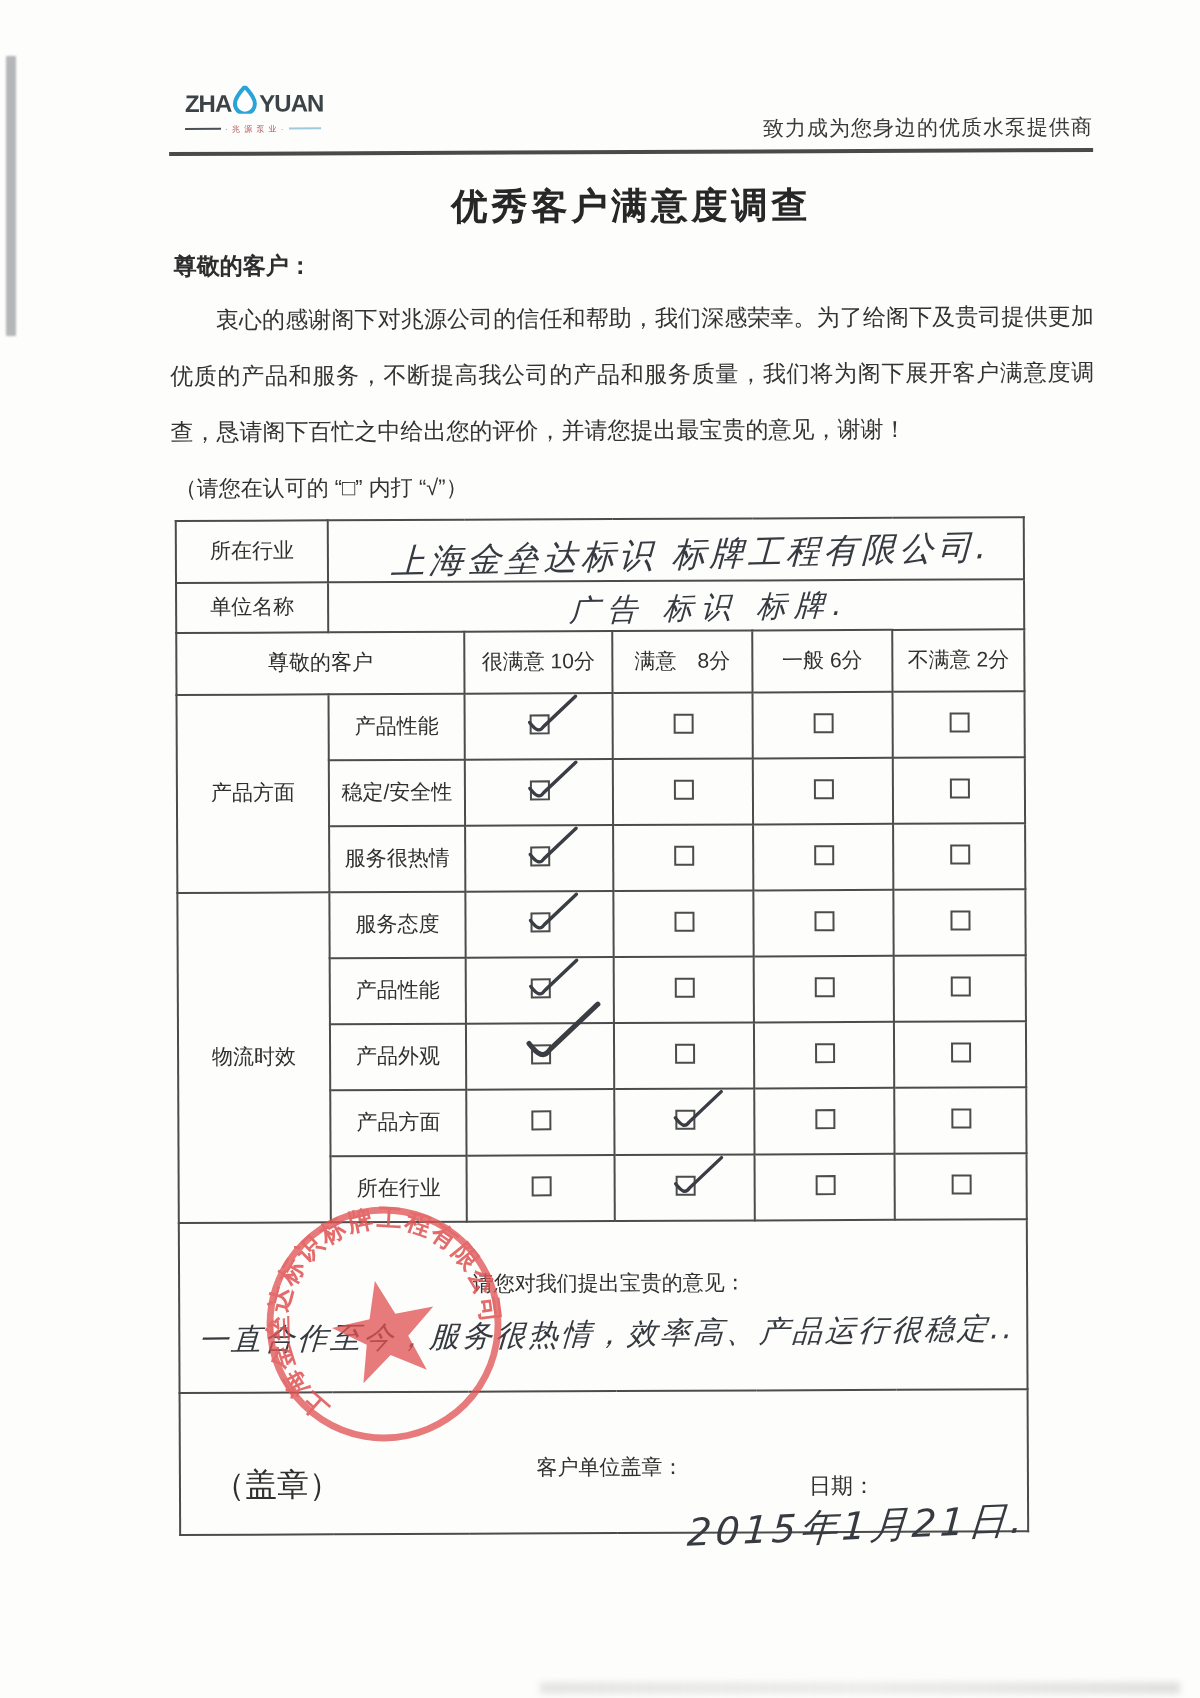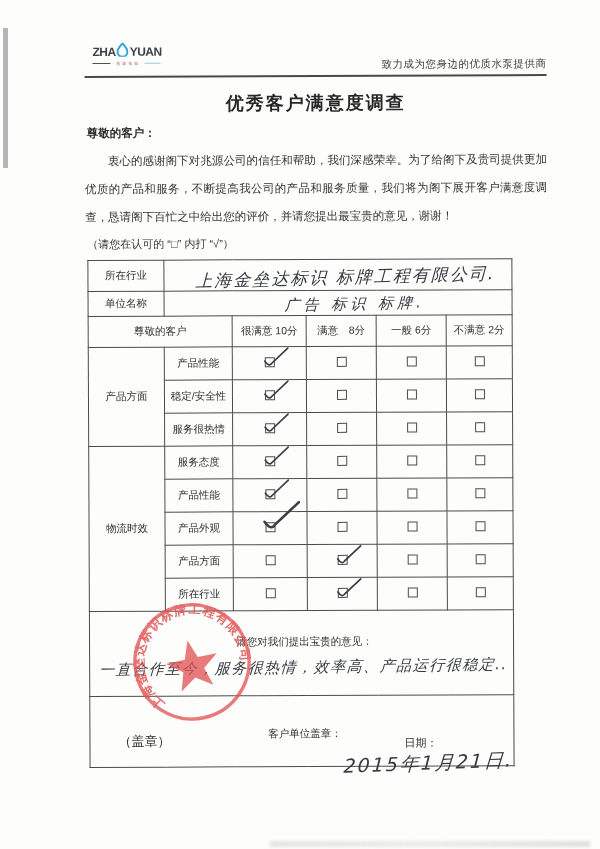--- a/index.html
+++ b/index.html
@@ -63,21 +63,21 @@
   .cb{display:inline-block;width:8px;height:8px;border:1.2px solid #4c4c4c;background:transparent;}
   .check{position:absolute;left:50%;top:50%;margin:-17px 0 0 -9px;display:none;}
   .c-rate.on .check{display:block;}
   tr.long-check .check{transform:scale(1.5) translate(3px,-4px);}
 
   
   td.c-comment{height:84px;text-align:left;vertical-align:top;}
   .comment-label{font-size:10.5px;font-weight:500;margin:6px 0 0 6px;}
   td.c-stampRow{height:70px;text-align:left;vertical-align:top;position:relative;}
   .stamp-label{font-size:10.5px;font-weight:500;margin:5px 0 0 6px;}
-  .stamp-paren{position:absolute;left:28px;top:36px;font-size:13px;font-weight:500;}
+  .stamp-paren{position:absolute;left:16px;top:36px;font-size:16px;font-weight:500;}
   .date-line{position:absolute;left:238px;top:40px;font-size:11px;font-weight:500;}
 
   
   .seal{position:absolute;left:130px;top:600px;width:124px;height:124px;
     transform:rotate(-12deg);opacity:.85;pointer-events:none;}
 </style>
 </head>
 <body>
 
 <div class="page">

